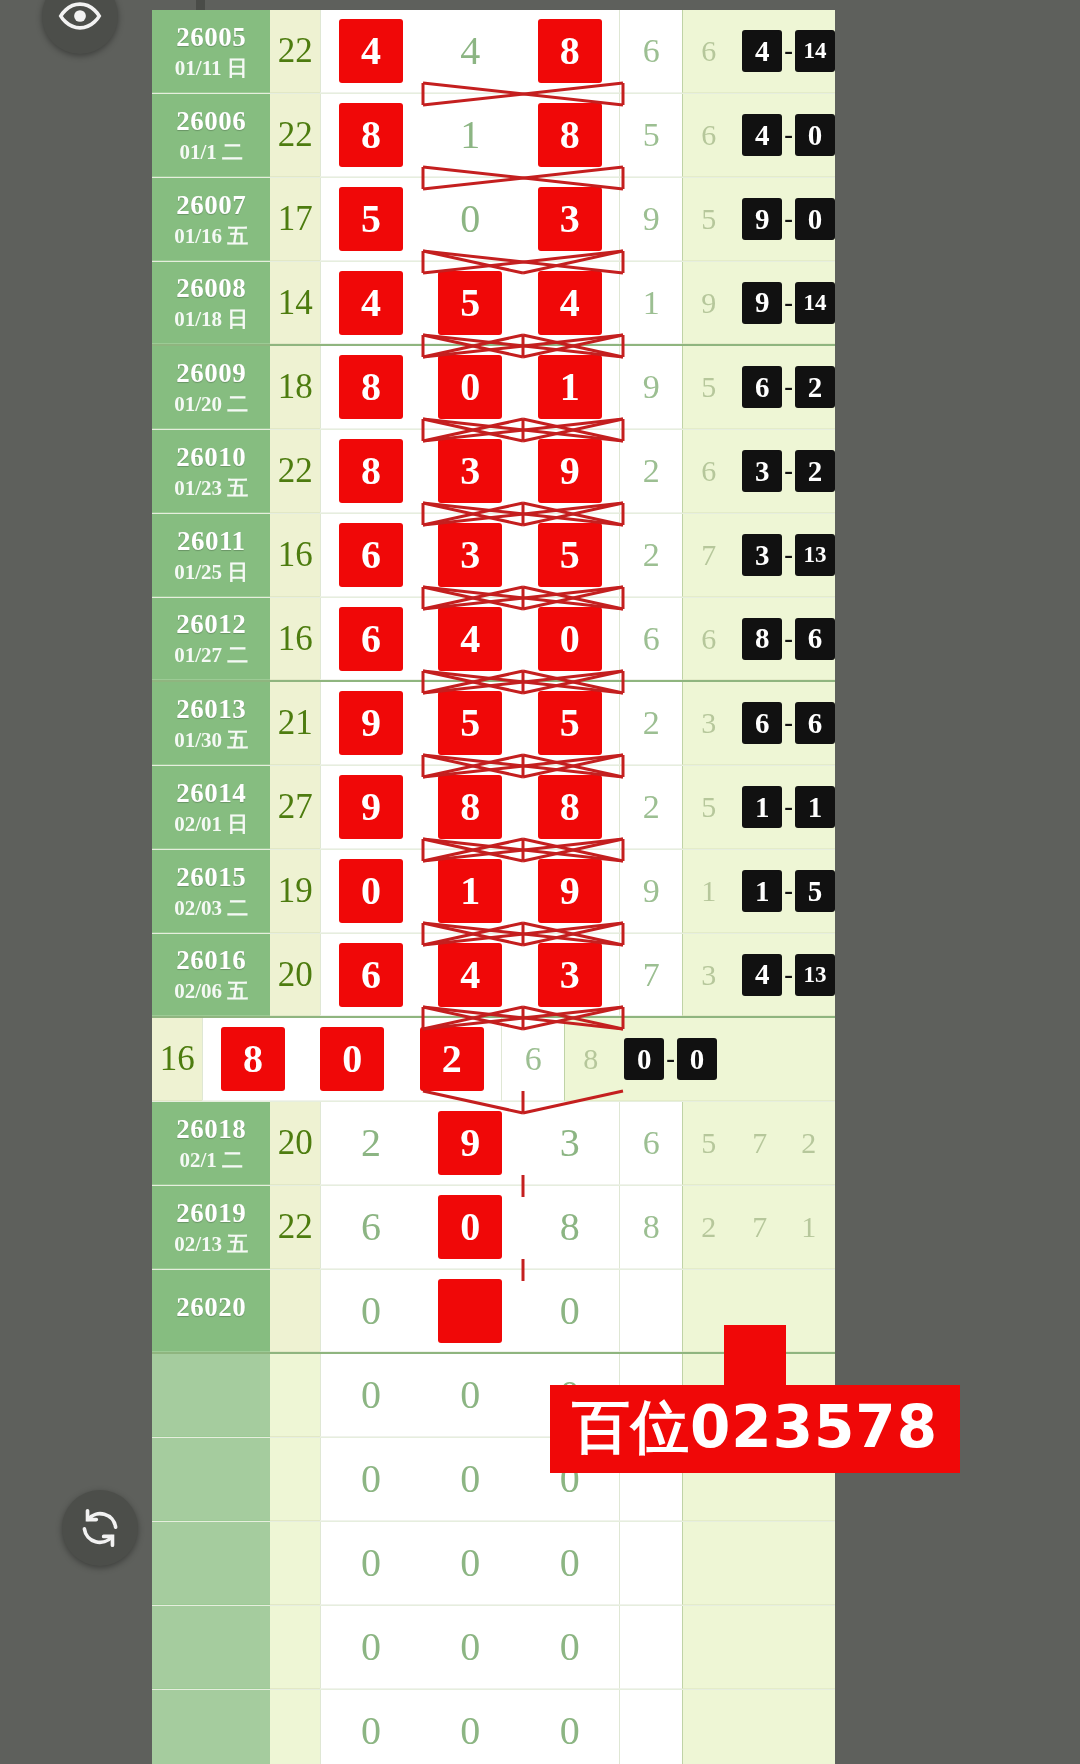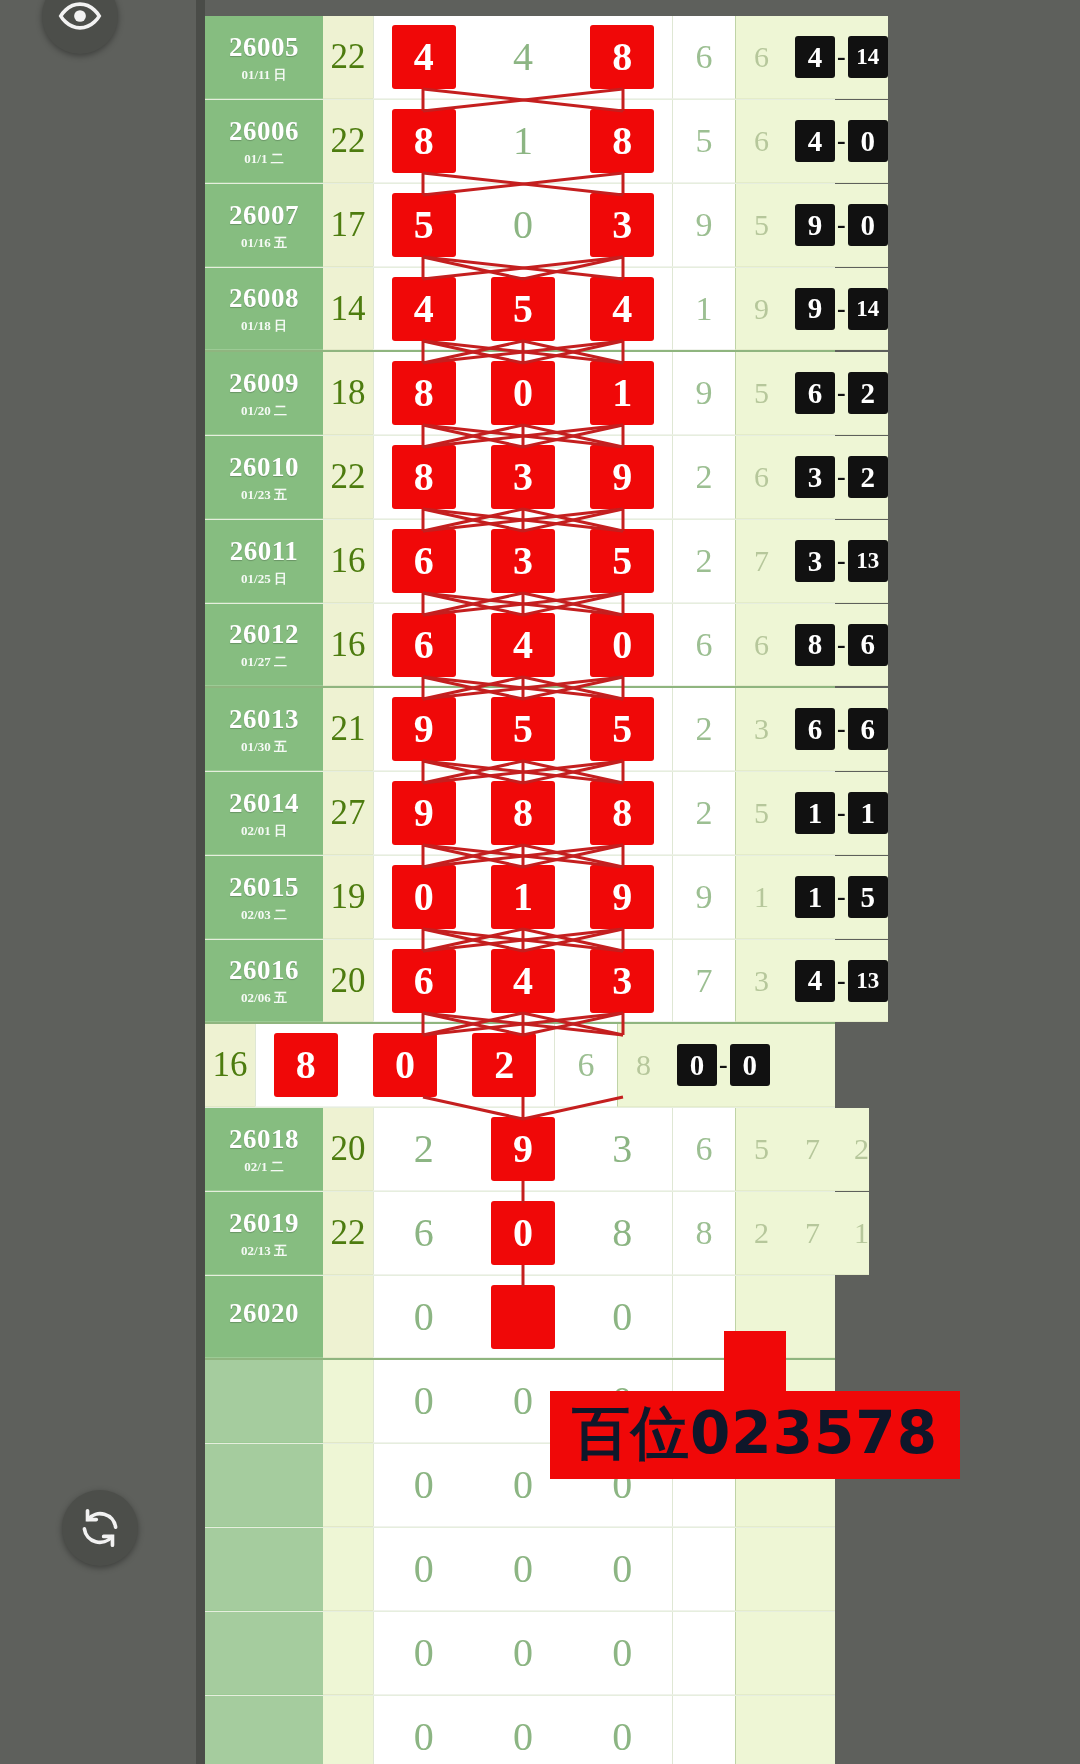--- a/index.html
+++ b/index.html
@@ -21,25 +21,26 @@
     box-shadow:0 2px 6px rgba(0,0,0,.35);
     z-index:40;
   }
   #eye-fab { left:42px; top:-22px; }
   #refresh-fab { left:62px; top:1490px; }
   .fab svg { display:block; }
 
   
   #chart-panel {
     position:absolute;
-    left:205px; top:16px;
+    left:205px; top:10px;
     width:630px; height:1328px;
     background:#ffffff;
     display:flex;
     flex-direction:column;
+    align-items:flex-end;
   }
   #grid {
     flex:0 0 auto;
     display:flex;
     flex-direction:column;
   }
 
   .row {
     display:flex;
     height:84px;
@@ -57,21 +58,21 @@
     align-items:center; justify-content:center;
     border-bottom:1px solid #9ccb95;
     line-height:1;
   }
   .c-issue .no {
     font-size:27px; font-weight:bold;
     letter-spacing:.5px;
     text-shadow:0 1px 1px rgba(0,0,0,.22);
   }
   .c-issue .dt {
-    font-size:13px; font-weight:bold;
+    font-size:21px; font-weight:bold;
     margin-top:7px;
     opacity:.92;
   }
 
   .c-sum {
     flex:0 0 50px;
     background:#eef2d2;
     color:#4d7c0f;
     font-size:35px;
     display:flex; align-items:center; justify-content:center;
@@ -188,21 +189,21 @@
     flex-direction:column;
     align-items:center;
   }
   #banner .stem {
     width:62px; height:60px;
     background:#f00808;
   }
   #banner .plate {
     width:100%;
     background:#f00808;
-    color:#0f172a;
+    color:#ffffff;
     font-family:"DejaVu Sans", sans-serif;
     font-weight:bold;
     font-size:58px;
     letter-spacing:1px;
     text-align:center;
     padding:13px 0 17px;
     line-height:1;
   }
 
   

